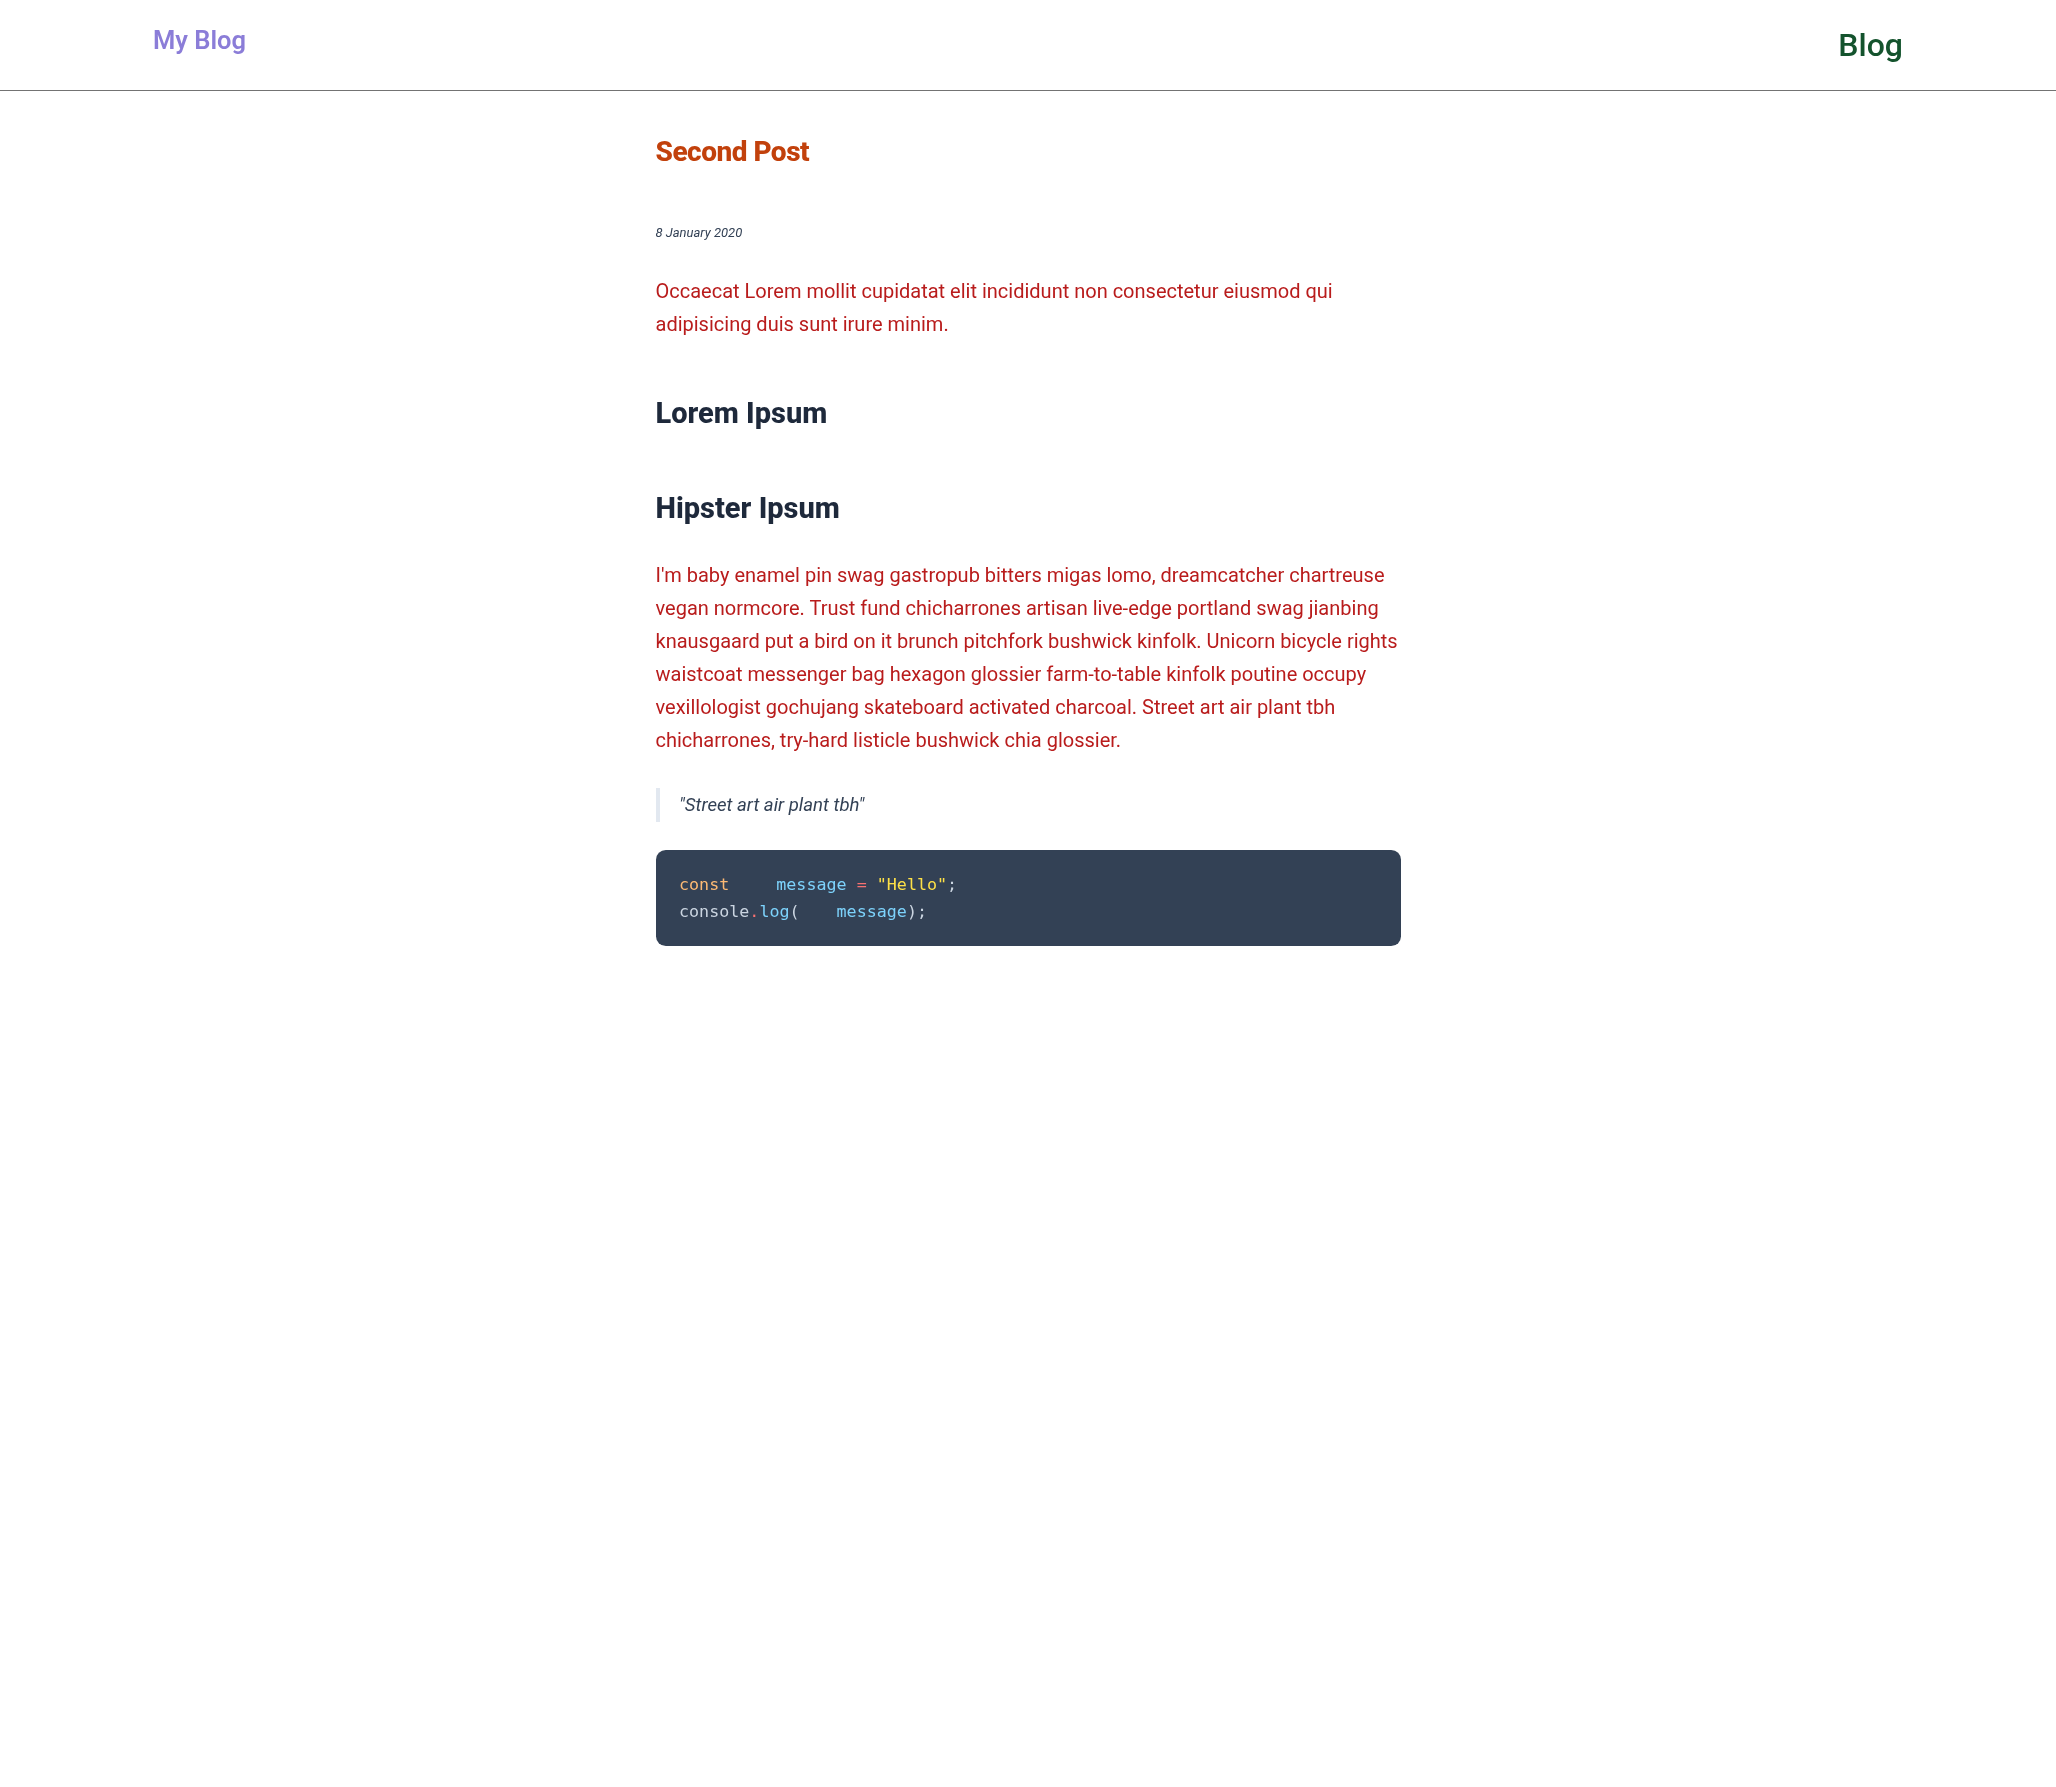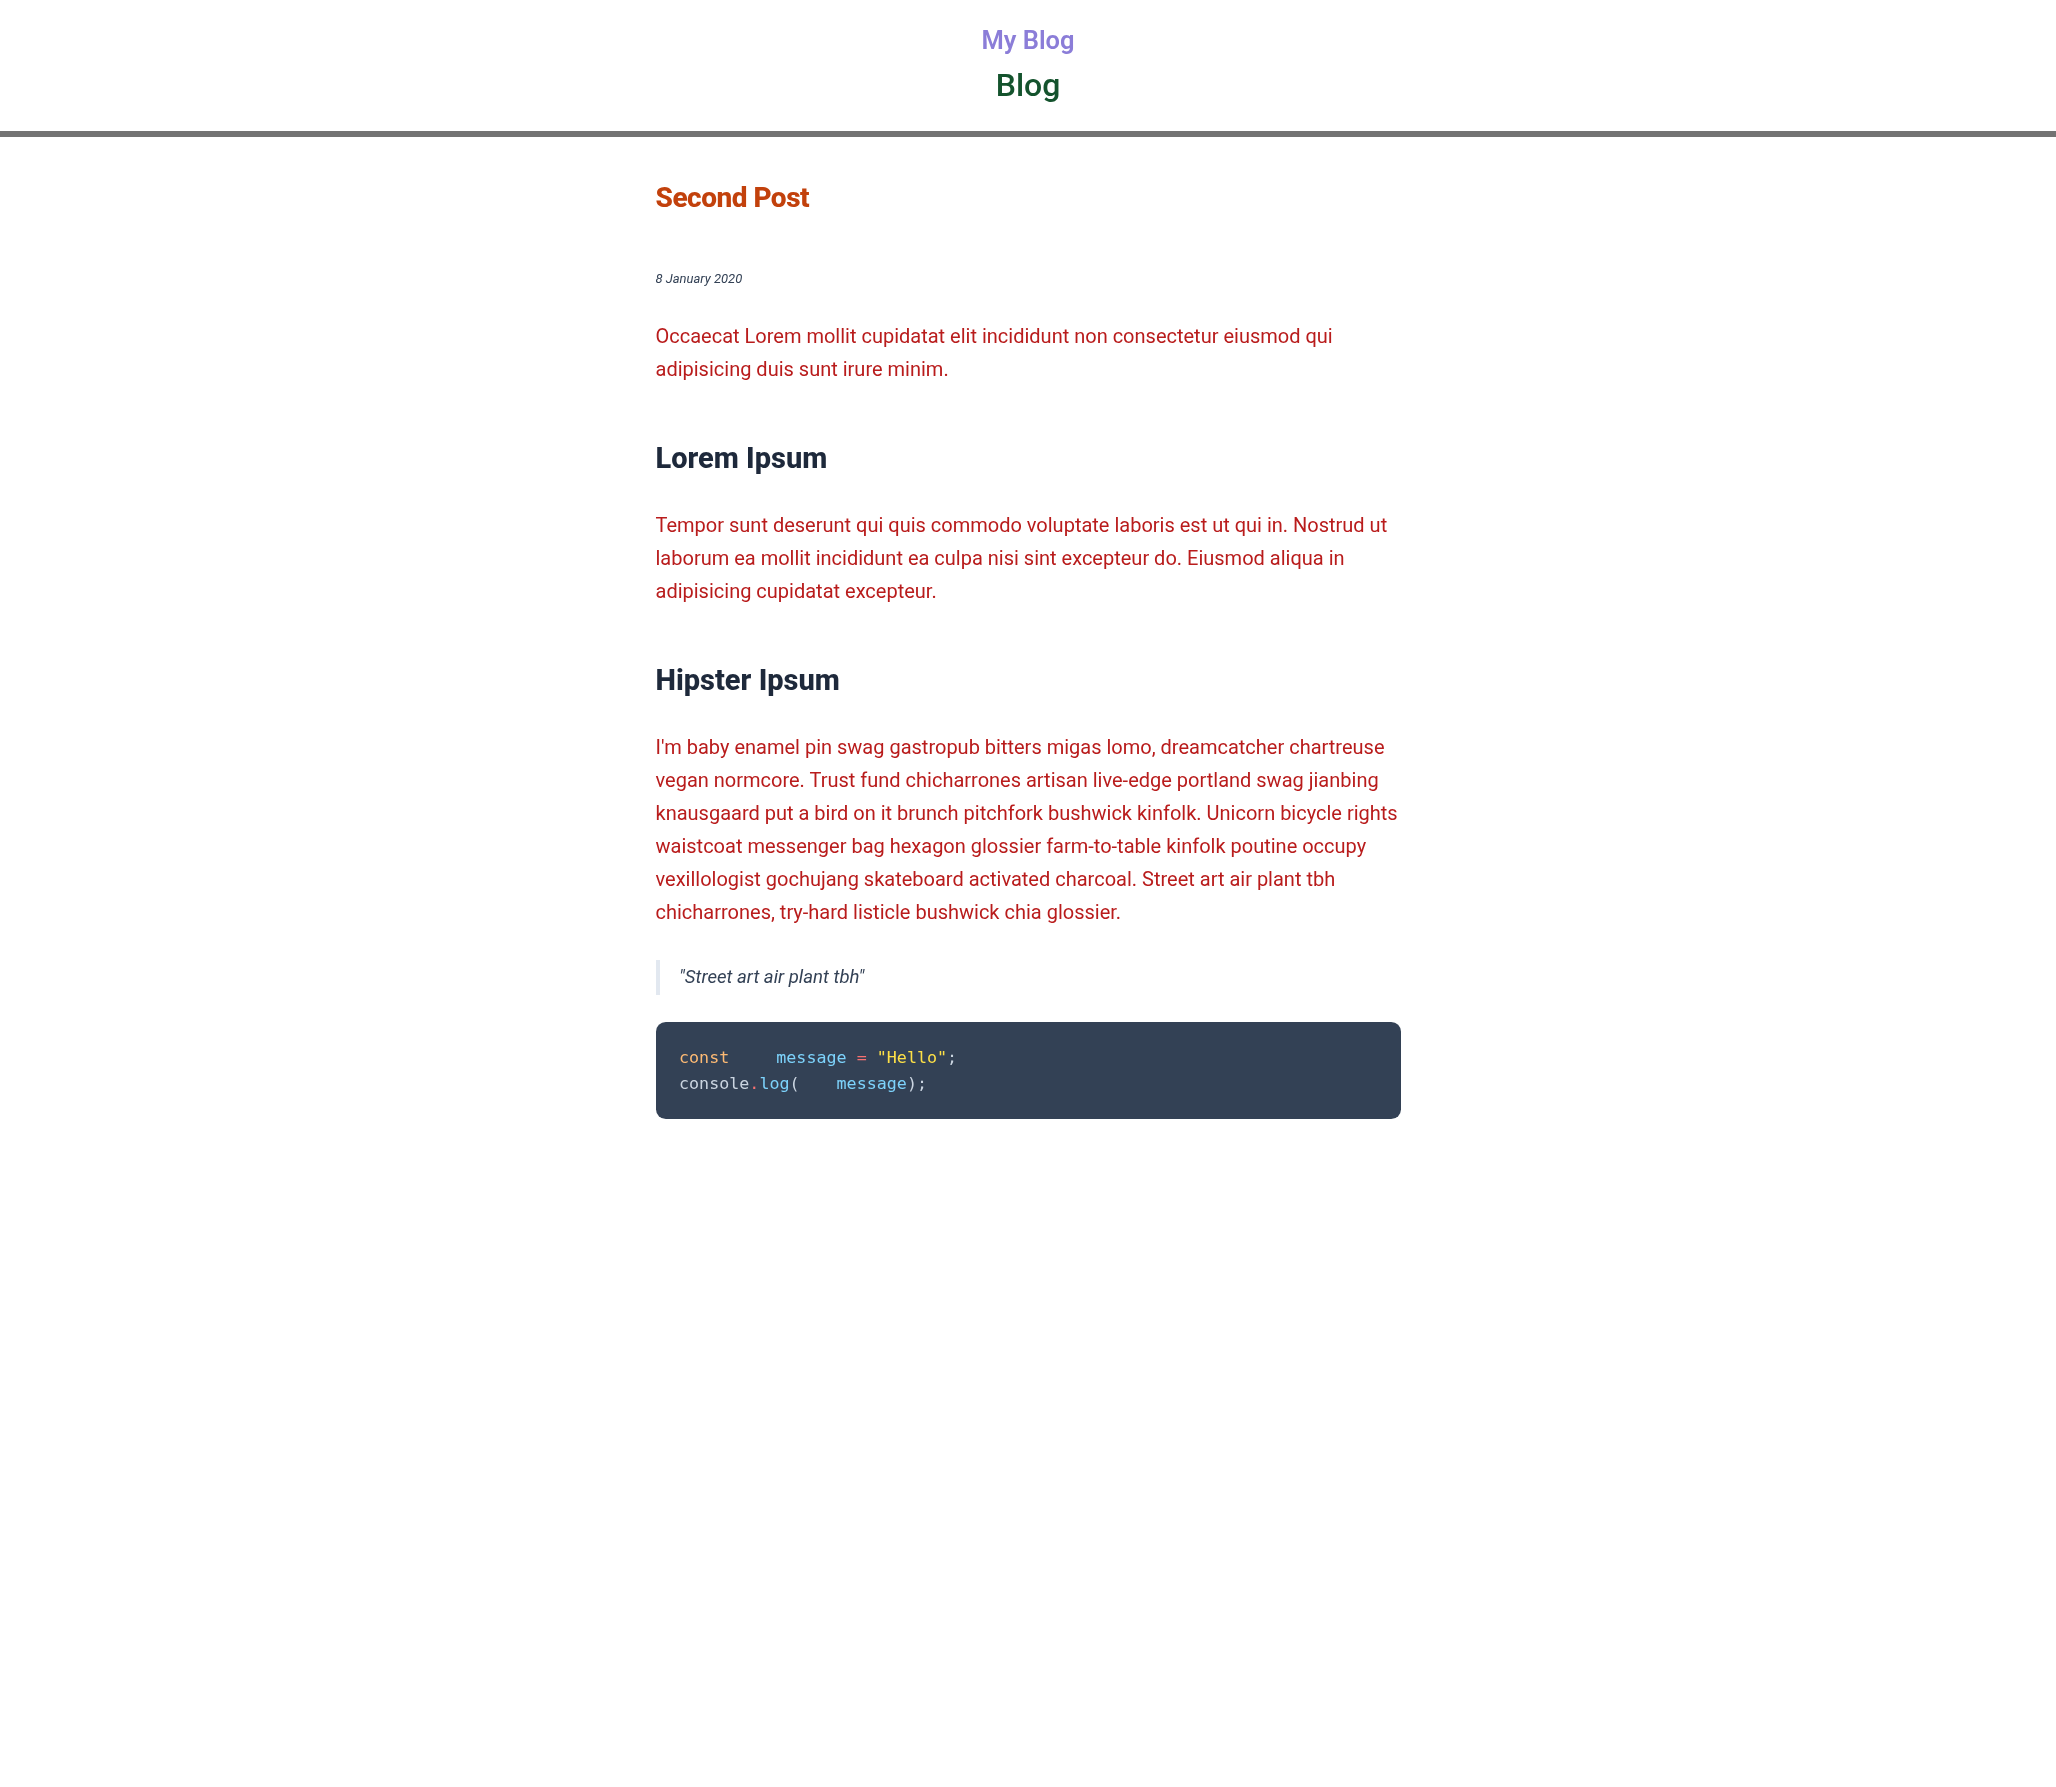--- a/index.html
+++ b/index.html
@@ -11,24 +11,22 @@
     body {
       font-family: -apple-system, BlinkMacSystemFont, "Segoe UI", Roboto, "Helvetica Neue", Arial, sans-serif;
       background: #ffffff;
       color: #1e293b;
       line-height: 1.6;
     }
     
     header {
       display: flex;
       justify-content: space-between;
-      align-items: center;
       padding: 19.6px 153px;
-      border-bottom: 6px solid #737373;
-      flex-direction: column;
+      border-bottom: 1px solid #737373;
     }
     
     .site-title {
       font-size: 25.5px;
       font-weight: 600;
       color: #8b7dd8;
       text-decoration: none;
       cursor: pointer;
     }
     
@@ -118,21 +116,20 @@
   <a class="site-title">My Blog</a>
   <a class="nav-link">Blog</a>
 </header>
 
 <main>
   <h1>Second Post</h1>
   <p class="date">8 January 2020</p>
   <p>Occaecat Lorem mollit cupidatat elit incididunt non consectetur eiusmod qui adipisicing duis sunt irure minim.</p>
 
   <h2>Lorem Ipsum</h2>
-  <p>Tempor sunt deserunt qui quis commodo voluptate laboris est ut qui in. Nostrud ut laborum ea mollit incididunt ea culpa nisi sint excepteur do. Eiusmod aliqua in adipisicing cupidatat excepteur.</p>
 
   <h2>Hipster Ipsum</h2>
   <p>I'm baby enamel pin swag gastropub bitters migas lomo, dreamcatcher chartreuse vegan normcore. Trust fund chicharrones artisan live-edge portland swag jianbing knausgaard put a bird on it brunch pitchfork bushwick kinfolk. Unicorn bicycle rights waistcoat messenger bag hexagon glossier farm-to-table kinfolk poutine occupy vexillologist gochujang skateboard activated charcoal. Street art air plant tbh chicharrones, try-hard listicle bushwick chia glossier.</p>
 
   <blockquote>
     <p>"Street art air plant tbh"</p>
   </blockquote>
 
   <pre><code id="code-content"><span class="tok-keyword">const </span><span class="tok-var">message</span><span class="tok-punct"> </span><span class="tok-op">=</span><span class="tok-punct"> </span><span class="tok-string">"Hello"</span><span class="tok-punct">;</span>
 <span class="tok-obj">console</span><span class="tok-op">.</span><span class="tok-method">log</span><span class="tok-punct">(</span><span class="tok-var">message</span><span class="tok-punct">)</span><span class="tok-punct">;</span></code></pre>

